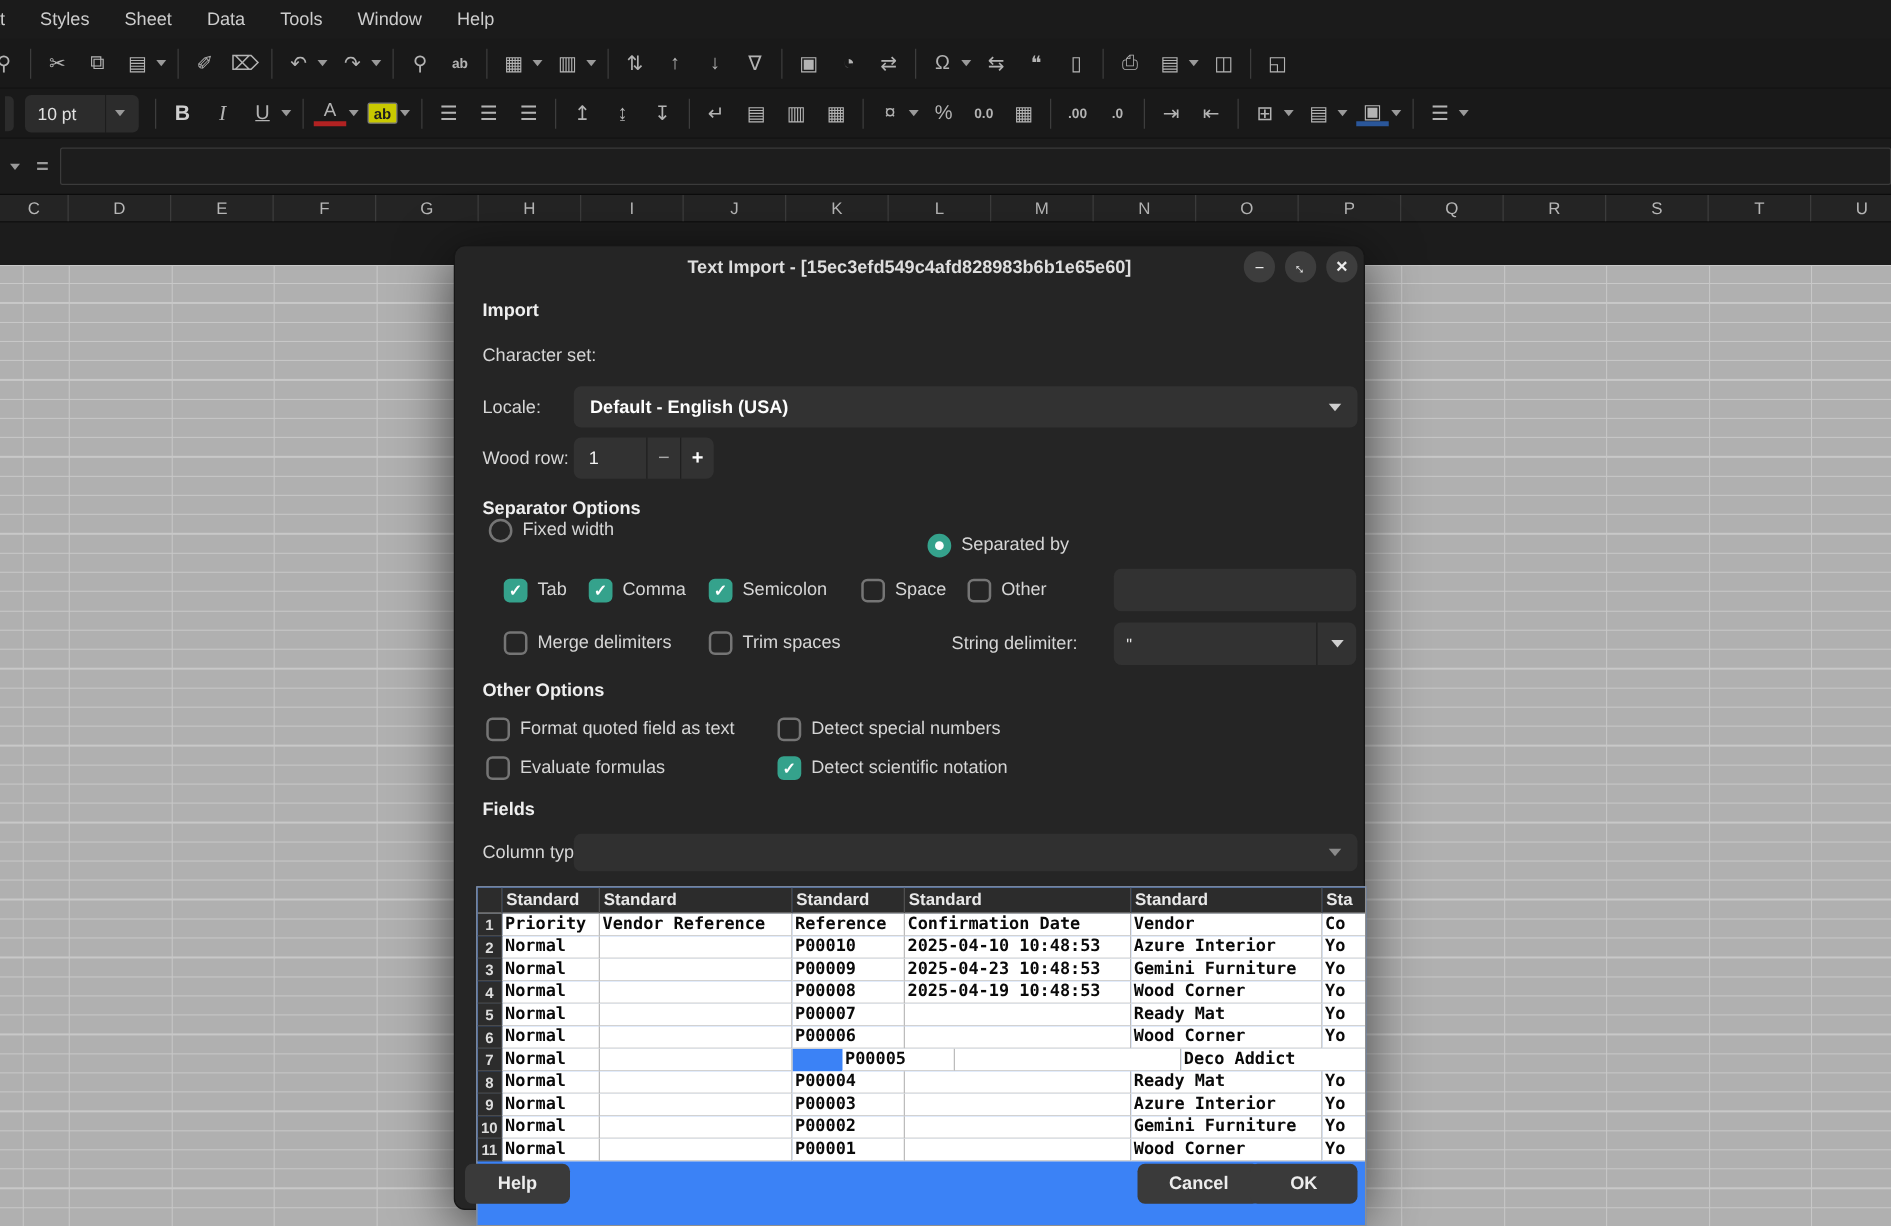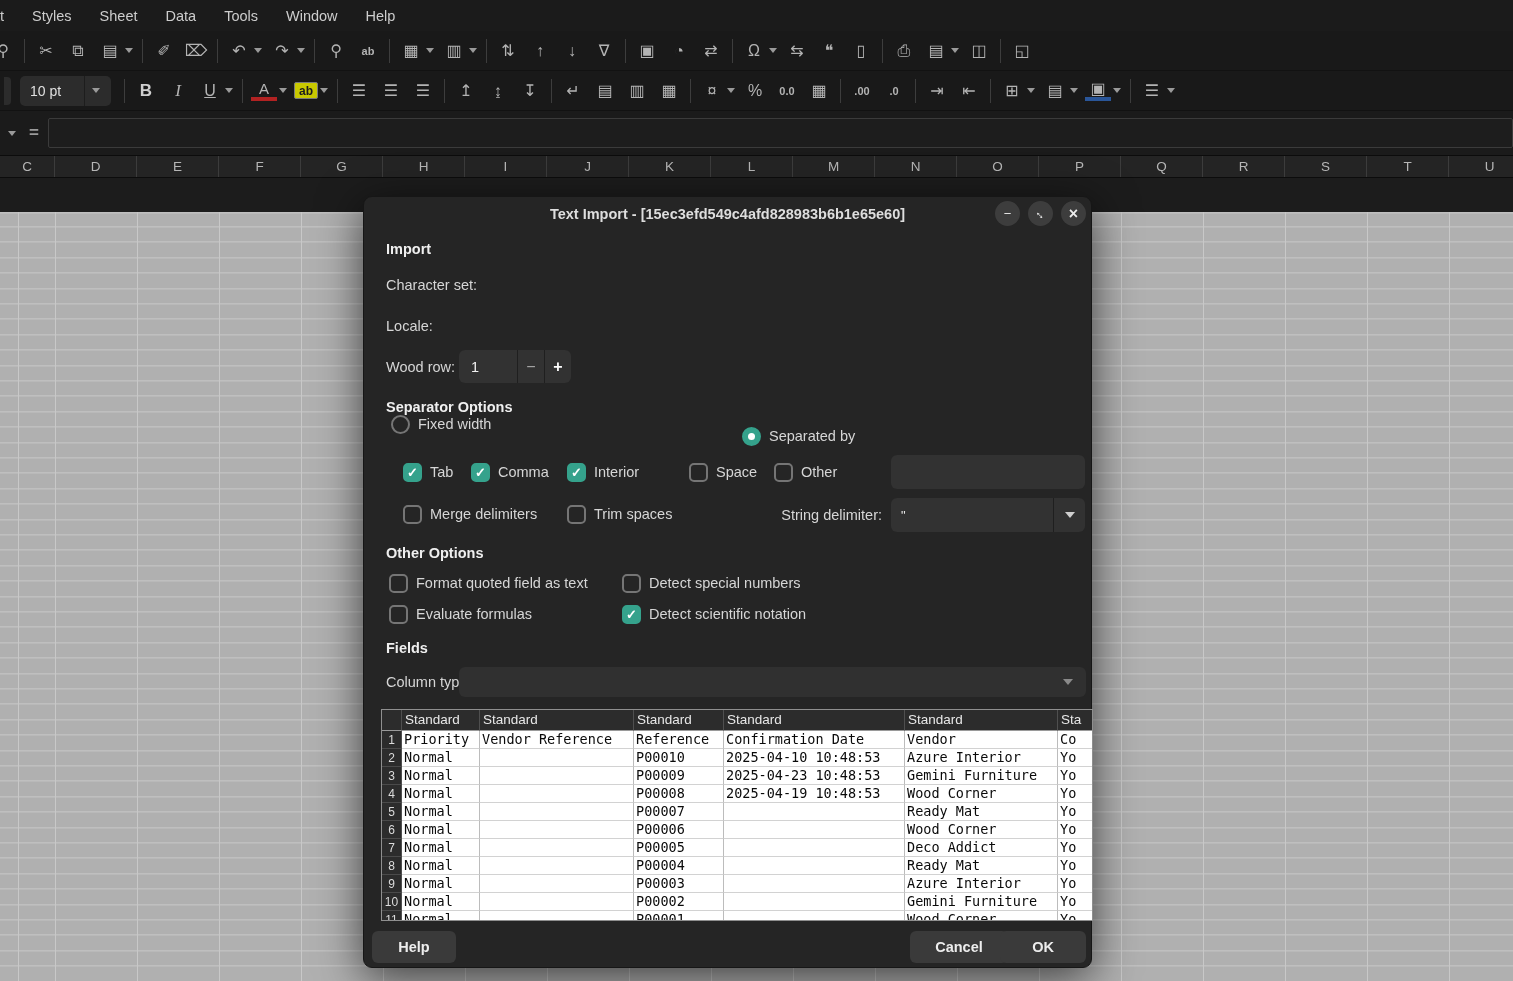--- a/index.html
+++ b/index.html
@@ -91,22 +91,22 @@
   .cb { position:absolute; display:flex; align-items:center; gap:8px; height:22px; }
   .box { width:19px; height:19px; border:2px solid #757575; border-radius:5px; flex:0 0 auto;
          display:flex; align-items:center; justify-content:center; }
   .box.on { background:#35a28c; border-color:#35a28c; }
   .box.on::after { content:"✓"; color:#fff; font-size:13px; font-weight:bold; }
   .rbox { width:19px; height:19px; border:2px solid #757575; border-radius:50%; flex:0 0 auto;
           display:flex; align-items:center; justify-content:center; }
   .rbox.on { background:#35a28c; border-color:#35a28c; }
   .rbox.on::after { content:""; width:7px; height:7px; border-radius:50%; background:#fff; }
 
-  .ptable { position:absolute; left:17px; top:512px; width:712px; height:212px; overflow:hidden;
-            border:1px solid #8f8f8f; background:#3b82f6; }
+  .ptable { position:absolute; left:17px; top:512px; width:712px; height:272px; overflow:hidden;
+            border:1px solid #8f8f8f; background:#3b82f6;font-weight:bold; }
   .prow { display:flex; }
   .pnum { flex:0 0 auto; }
   .pcell { flex:0 0 auto; overflow:hidden; white-space:pre; }
   .phead .pcell { background:#2c2c2c; color:#e8e8e8; font-size:13.5px; height:21px; line-height:20px;
                   border-right:1px solid #4f4f4f; border-bottom:1px solid #9a9a9a; padding-left:3px; }
   .phead .pnum { background:#2c2c2c; height:21px; border-right:1px solid #4f4f4f; border-bottom:1px solid #9a9a9a; }
   .pbody .pcell { background:#fff; color:#0a0a0a; font-family:"DejaVu Sans Mono", monospace; font-size:13.5px;
                   height:18px; line-height:17px; border-right:1px solid #bcbcbc; border-bottom:1px solid #d2d2d2;
                   padding-left:2px; }
   .pbody .pnum { background:#2c2c2c; color:#dcdcdc; font-size:12px; text-align:center; height:18px;
@@ -276,20 +276,24 @@
           <span class="wrest">↔</span>
         </div>
       <div class="wbtn">
           <span class="wx">×</span>
         </div>
     </div>
 
     <div class="h" style="top:44px">Import</div>
     <span class="lbl" style="left:22px;top:71px;height:33px">Character set:</span>
     <span class="lbl" style="left:22px;top:112px;height:33px">Locale:</span>
+    <div class="combo" style="left:95px;top:112px;width:627px;height:33px">
+      <span class="cval">Default - English (USA)</span>
+      <span class="car"></span>
+    </div>
     <span class="lbl" style="left:22px;top:153px;height:33px">Wood row:</span>
     <div class="spin" style="left:95px;top:153px">
       <div class="spin-val">1</div>
       <div class="spin-btn">−</div>
       <div class="spin-btn plus">+</div>
     </div>
 
     <div class="h" style="top:202px">Separator Options</div>
     <label class="cb" style="left:27px;top:216px">
       <span class="rbox"></span>
@@ -303,41 +307,41 @@
     <label class="cb" style="left:39px;top:264px">
       <span class="box on"></span>
       <span>Tab</span>
     </label>
     <label class="cb" style="left:107px;top:264px">
       <span class="box on"></span>
       <span>Comma</span>
     </label>
     <label class="cb" style="left:203px;top:264px">
       <span class="box on"></span>
-      <span>Interior</span>
+      <span>Semicolon</span>
     </label>
     <label class="cb" style="left:325px;top:264px">
       <span class="box"></span>
       <span>Space</span>
     </label>
     <label class="cb" style="left:410px;top:264px">
       <span class="box"></span>
       <span>Other</span>
     </label>
     <div class="tinput" style="left:527px;top:258px;width:194px;height:34px"></div>
 
     <label class="cb" style="left:39px;top:306px">
       <span class="box"></span>
       <span>Merge delimiters</span>
     </label>
     <label class="cb" style="left:203px;top:306px">
       <span class="box"></span>
       <span>Trim spaces</span>
     </label>
-    <span class="lbl r" style="left:328px;top:301px;width:190px;height:34px">String delimiter:</span>
+    <span class="lbl r" style="left:308px;top:301px;width:190px;height:34px">String delimiter:</span>
     <div class="combo" style="left:527px;top:301px;width:194px;height:34px;padding-left:10px">
       <span class="cval q">"</span>
       <span class="carbox">
           <span class="car"></span>
         </span>
     </div>
 
     <div class="h" style="top:348px">Other Options</div>
     <label class="cb" style="left:25px;top:375px">
       <span class="box"></span>
@@ -424,21 +428,21 @@
           <div class="pcell" style="width: 154px;"></div>
           <div class="pcell" style="width: 90px;">P00006</div>
           <div class="pcell" style="width: 181px;"></div>
           <div class="pcell" style="width: 153px;">Wood Corner</div>
           <div class="pcell" style="width: 40px;">Yo</div>
         </div>
         <div class="prow pbody">
           <div class="pnum" style="width: 20px;">7</div>
           <div class="pcell" style="width: 78px;">Normal</div>
           <div class="pcell" style="width: 154px;"></div>
-          <div class="pcell" style="width: 90px;">P00005</div>
+          <div class="pcell" style="width: 90px; margin-left: 40px;">P00005</div>
           <div class="pcell" style="width: 181px;"></div>
           <div class="pcell" style="width: 153px;">Deco Addict</div>
           <div class="pcell" style="width: 40px;">Yo</div>
         </div>
         <div class="prow pbody">
           <div class="pnum" style="width: 20px;">8</div>
           <div class="pcell" style="width: 78px;">Normal</div>
           <div class="pcell" style="width: 154px;"></div>
           <div class="pcell" style="width: 90px;">P00004</div>
           <div class="pcell" style="width: 181px;"></div>

